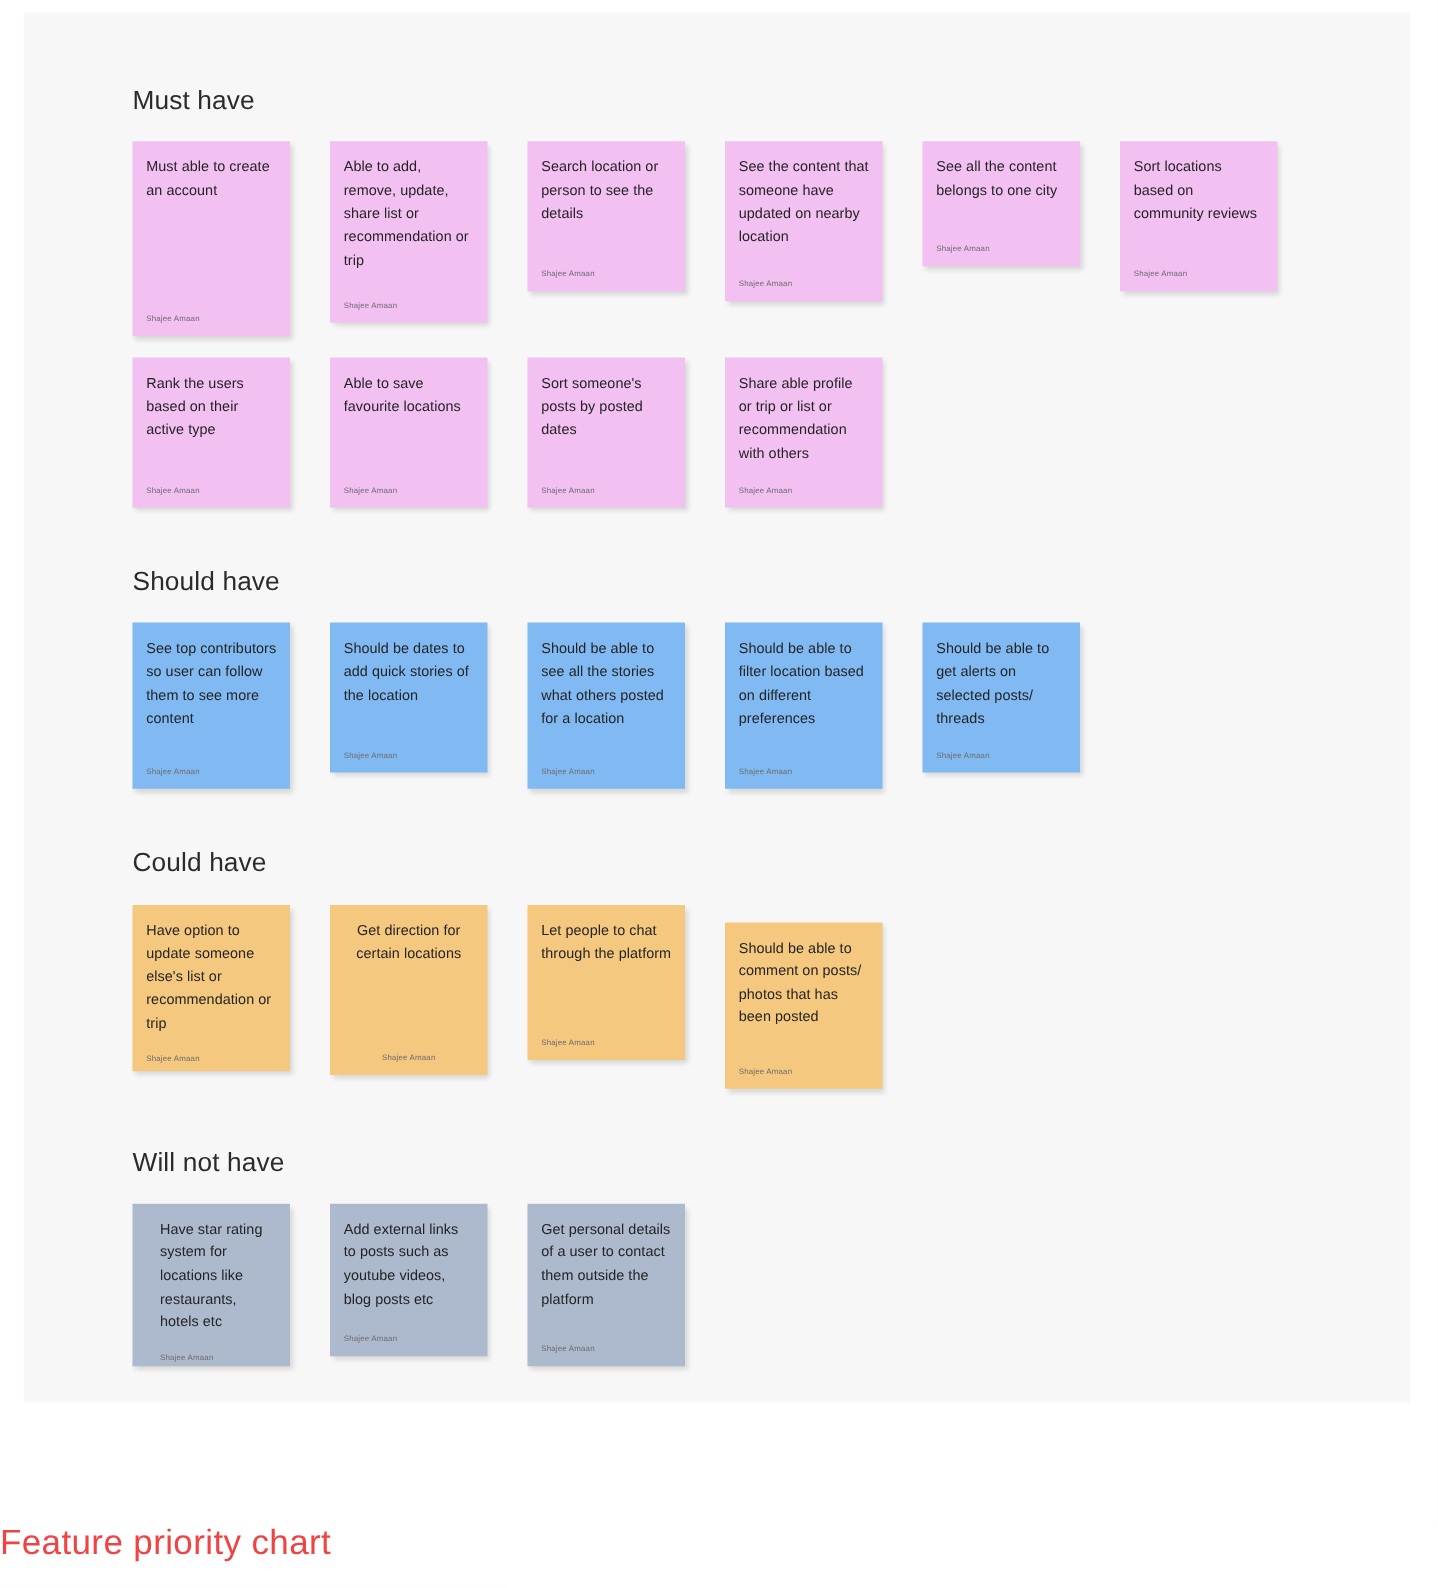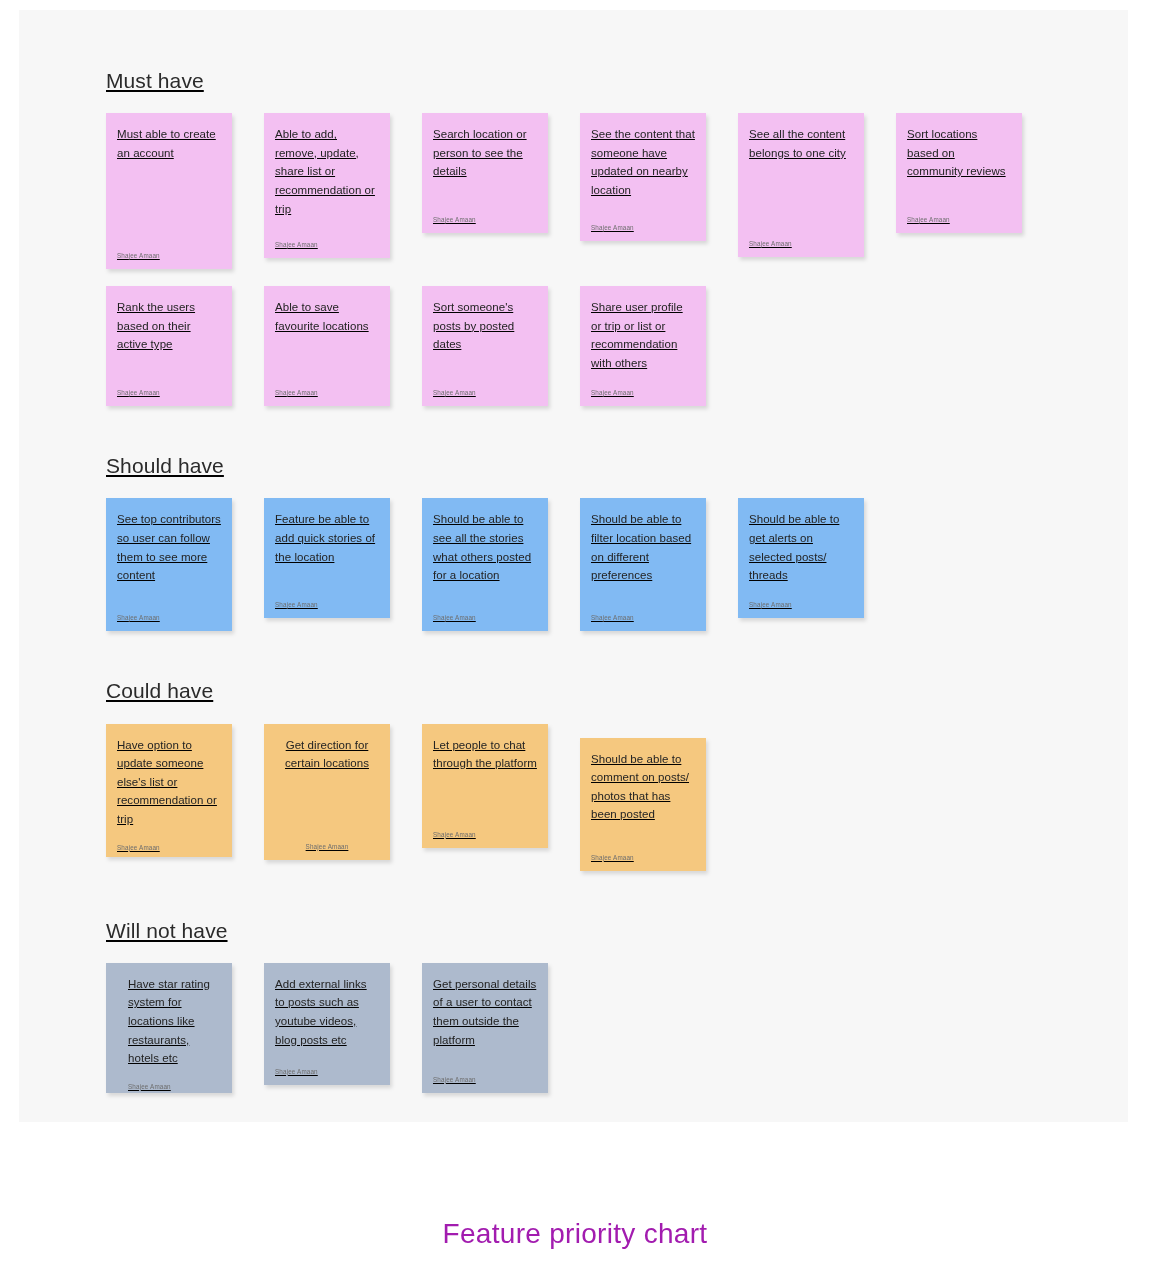--- a/index.html
+++ b/index.html
@@ -23,21 +23,20 @@
     width: 1109px;
     height: 1112px;
     background: #f7f7f7;
   }
 
   #board {
     position: absolute;
     left: 87px;
     top: 58px;
     width: 960px;
-    text-decoration: underline;
   }
 
   .section { margin-bottom: 0; }
 
   .section-title {
     font-size: 21px;
     font-weight: 400;
     color: #2b2b2b;
     letter-spacing: 0.1px;
     margin: 0 0 20px 0;
@@ -86,24 +85,23 @@
   .c-willnot   { background: #adbacd; }
 
   
   .sec-gap { height: 30px; }
 
   #caption {
     position: absolute;
     left: 0;
     top: 1218px;
     width: 1150px;
-    text-align: center;
     font-size: 28px;
     font-weight: 400;
-    color: #a21caf;
+    color: #ef4444;
     letter-spacing: 0.3px;
   }
 </style>
 </head>
 <body>
 
 <div id="canvas">
   <div id="board">
       <div class="section">
         <h2 class="section-title">Must have</h2>
@@ -117,56 +115,56 @@
             <div class="card-author">Shajee Amaan</div>
           </div>
           <div class="card c-must" style="height: 120px;">
             <div class="card-text">Search location or person to see the details</div>
             <div class="card-author">Shajee Amaan</div>
           </div>
           <div class="card c-must" style="height: 128px;">
             <div class="card-text">See the content that someone have updated on nearby location</div>
             <div class="card-author">Shajee Amaan</div>
           </div>
-          <div class="card c-must" style="height: 144px;">
+          <div class="card c-must" style="height: 100px;">
             <div class="card-text">See all the content belongs to one city</div>
             <div class="card-author">Shajee Amaan</div>
           </div>
           <div class="card c-must" style="height: 120px;">
             <div class="card-text">Sort locations based on community reviews</div>
             <div class="card-author">Shajee Amaan</div>
           </div>
           <div class="card c-must" style="height: 120px;">
             <div class="card-text">Rank the users based on their active type</div>
             <div class="card-author">Shajee Amaan</div>
           </div>
           <div class="card c-must" style="height: 120px;">
             <div class="card-text">Able to save favourite locations</div>
             <div class="card-author">Shajee Amaan</div>
           </div>
           <div class="card c-must" style="height: 120px;">
             <div class="card-text">Sort someone's posts by posted dates</div>
             <div class="card-author">Shajee Amaan</div>
           </div>
           <div class="card c-must" style="height: 120px;">
-            <div class="card-text">Share user profile or trip or list or recommendation with others</div>
+            <div class="card-text">Share able profile or trip or list or recommendation with others</div>
             <div class="card-author">Shajee Amaan</div>
           </div>
         </div>
       </div>
       <div class="sec-gap"></div>
       <div class="section">
         <h2 class="section-title">Should have</h2>
         <div class="cards">
           <div class="card c-should" style="height: 133px;">
             <div class="card-text">See top contributors so user can follow them to see more content</div>
             <div class="card-author">Shajee Amaan</div>
           </div>
           <div class="card c-should" style="height: 120px;">
-            <div class="card-text">Feature be able to add quick stories of the location</div>
+            <div class="card-text">Should be dates to add quick stories of the location</div>
             <div class="card-author">Shajee Amaan</div>
           </div>
           <div class="card c-should" style="height: 133px;">
             <div class="card-text">Should be able to see all the stories what others posted for a location</div>
             <div class="card-author">Shajee Amaan</div>
           </div>
           <div class="card c-should" style="height: 133px;">
             <div class="card-text">Should be able to filter location based on different preferences</div>
             <div class="card-author">Shajee Amaan</div>
           </div>

